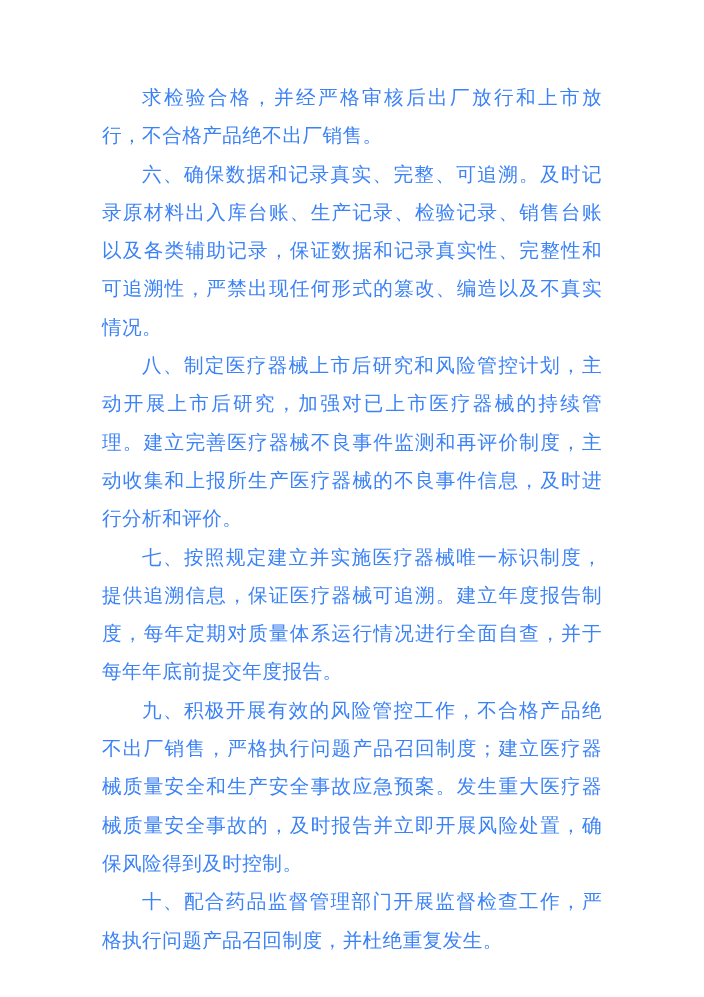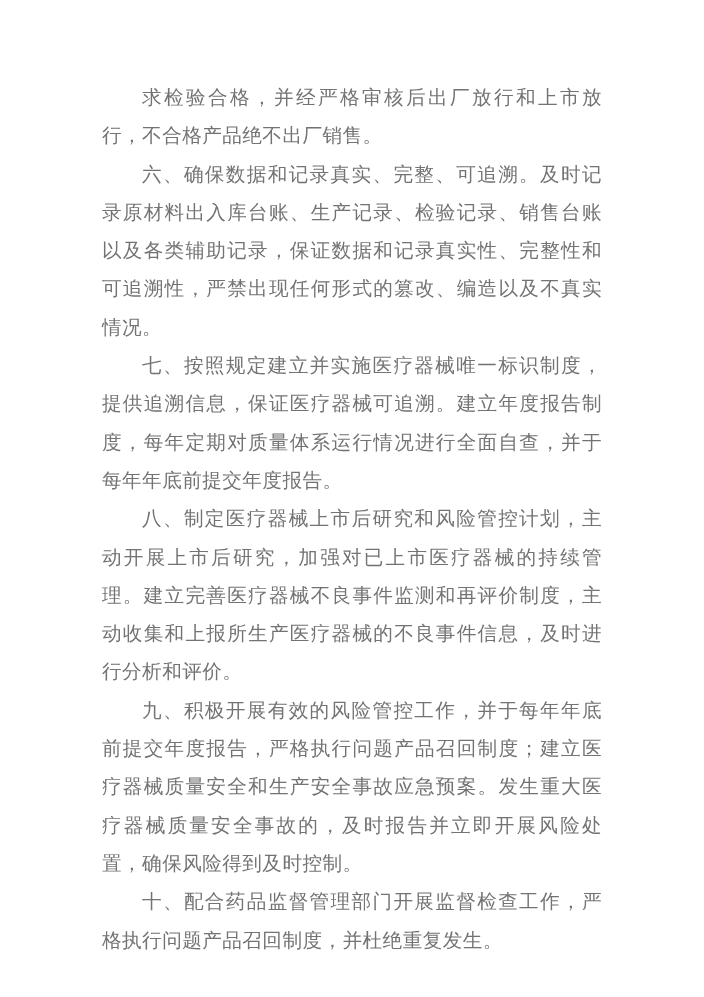--- a/index.html
+++ b/index.html
@@ -5,33 +5,33 @@
   html, body { margin: 0; padding: 0; background: #ffffff; }
   body { width: 704px; height: 997px; position: relative; overflow: hidden; }
   .page {
     position: absolute;
     left: 102px;
     top: 79px;
     width: 500px;
     font-family: "DejaVu Serif", "Liberation Serif", serif;
     font-size: 19.6px;
     line-height: 38.3px;
-    color: #737373;
+    color: #3b82f6;
     letter-spacing: 0.45px;
   }
   .para {
     margin: 0;
     text-indent: 40px;
     text-align: justify;
     word-break: break-all;
   }
 </style>
 </head>
 <body>
 
 <div class="page">
   <p class="para" style="text-indent: 40px;">求检验合格，并经严格审核后出厂放行和上市放行，不合格产品绝不出厂销售。</p>
   <p class="para">六、确保数据和记录真实、完整、可追溯。及时记录原材料出入库台账、生产记录、检验记录、销售台账以及各类辅助记录，保证数据和记录真实性、完整性和可追溯性，严禁出现任何形式的篡改、编造以及不真实情况。</p>
+  <p class="para">八、制定医疗器械上市后研究和风险管控计划，主动开展上市后研究，加强对已上市医疗器械的持续管理。建立完善医疗器械不良事件监测和再评价制度，主动收集和上报所生产医疗器械的不良事件信息，及时进行分析和评价。</p>
   <p class="para">七、按照规定建立并实施医疗器械唯一标识制度，提供追溯信息，保证医疗器械可追溯。建立年度报告制度，每年定期对质量体系运行情况进行全面自查，并于每年年底前提交年度报告。</p>
-  <p class="para">八、制定医疗器械上市后研究和风险管控计划，主动开展上市后研究，加强对已上市医疗器械的持续管理。建立完善医疗器械不良事件监测和再评价制度，主动收集和上报所生产医疗器械的不良事件信息，及时进行分析和评价。</p>
-  <p class="para">九、积极开展有效的风险管控工作，并于每年年底前提交年度报告，严格执行问题产品召回制度；建立医疗器械质量安全和生产安全事故应急预案。发生重大医疗器械质量安全事故的，及时报告并立即开展风险处置，确保风险得到及时控制。</p>
+  <p class="para">九、积极开展有效的风险管控工作，不合格产品绝不出厂销售，严格执行问题产品召回制度；建立医疗器械质量安全和生产安全事故应急预案。发生重大医疗器械质量安全事故的，及时报告并立即开展风险处置，确保风险得到及时控制。</p>
   <p class="para">十、配合药品监督管理部门开展监督检查工作，严格执行问题产品召回制度，并杜绝重复发生。</p>
 </div>
 
 </body></html>

